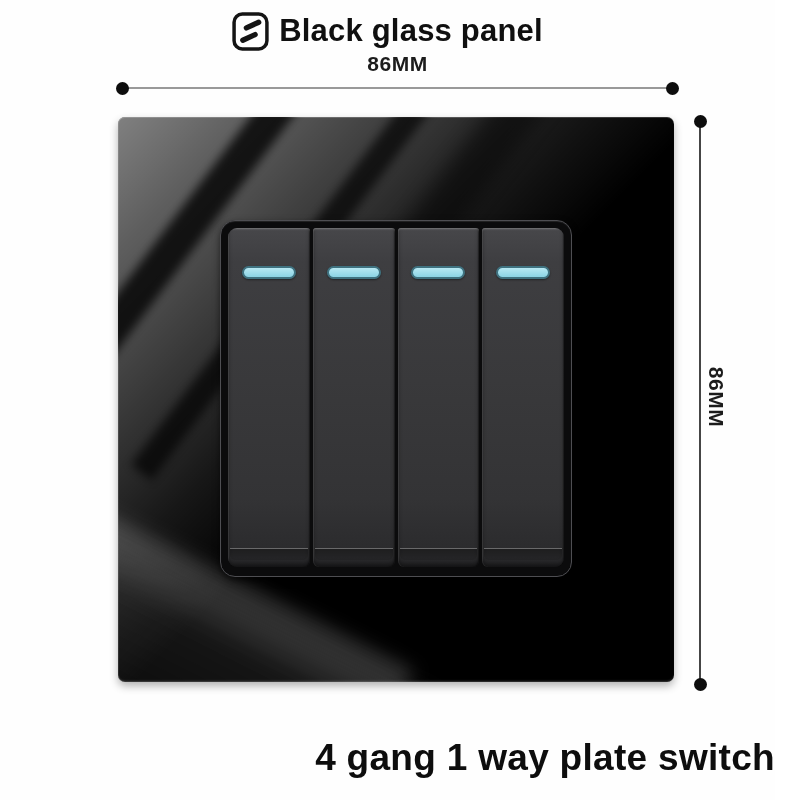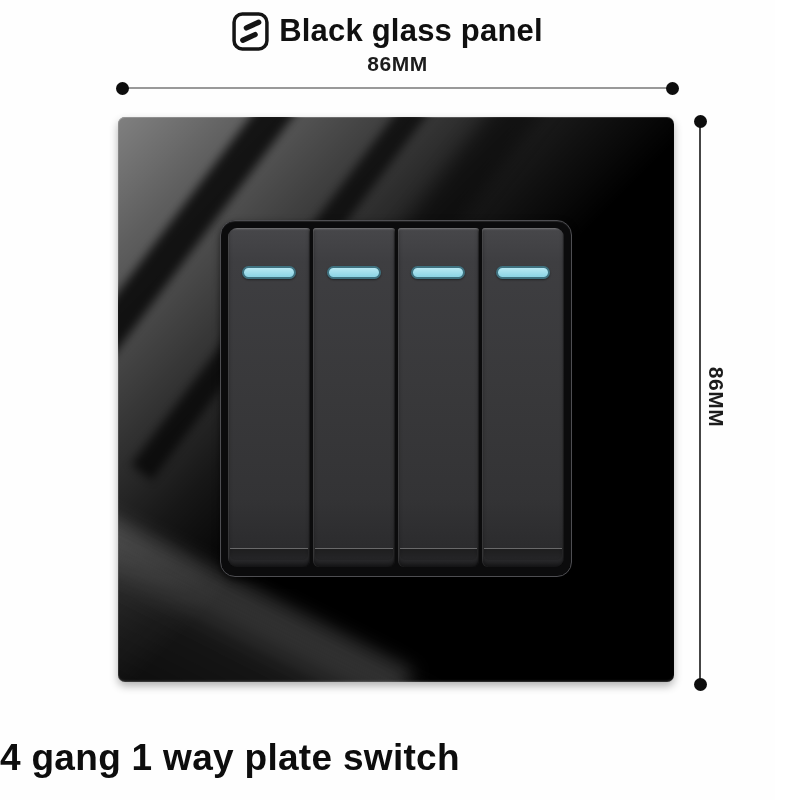--- a/index.html
+++ b/index.html
@@ -88,21 +88,21 @@
   }
   .indicator{
     position:absolute;left:50%;top:38px;transform:translateX(-50%);
     width:50px;height:9px;border-radius:7px;
     border:2px solid #3f7280;
     background:linear-gradient(180deg,#b7e9f3,#8bd3e4);
     box-shadow:0 1px 2px rgba(0,0,0,0.45);
   }
   
   .product-title{
-    position:absolute;left:0;top:737px;width:100%;text-align:left;
+    position:absolute;left:0;top:737px;width:100%;text-align:right;
     font-size:37px;font-weight:800;color:#0d0d0d;letter-spacing:0.3px;
   }
 </style>
 </head>
 <body>
 
 <div class="stage">
 
   <div class="header">
     <span>

